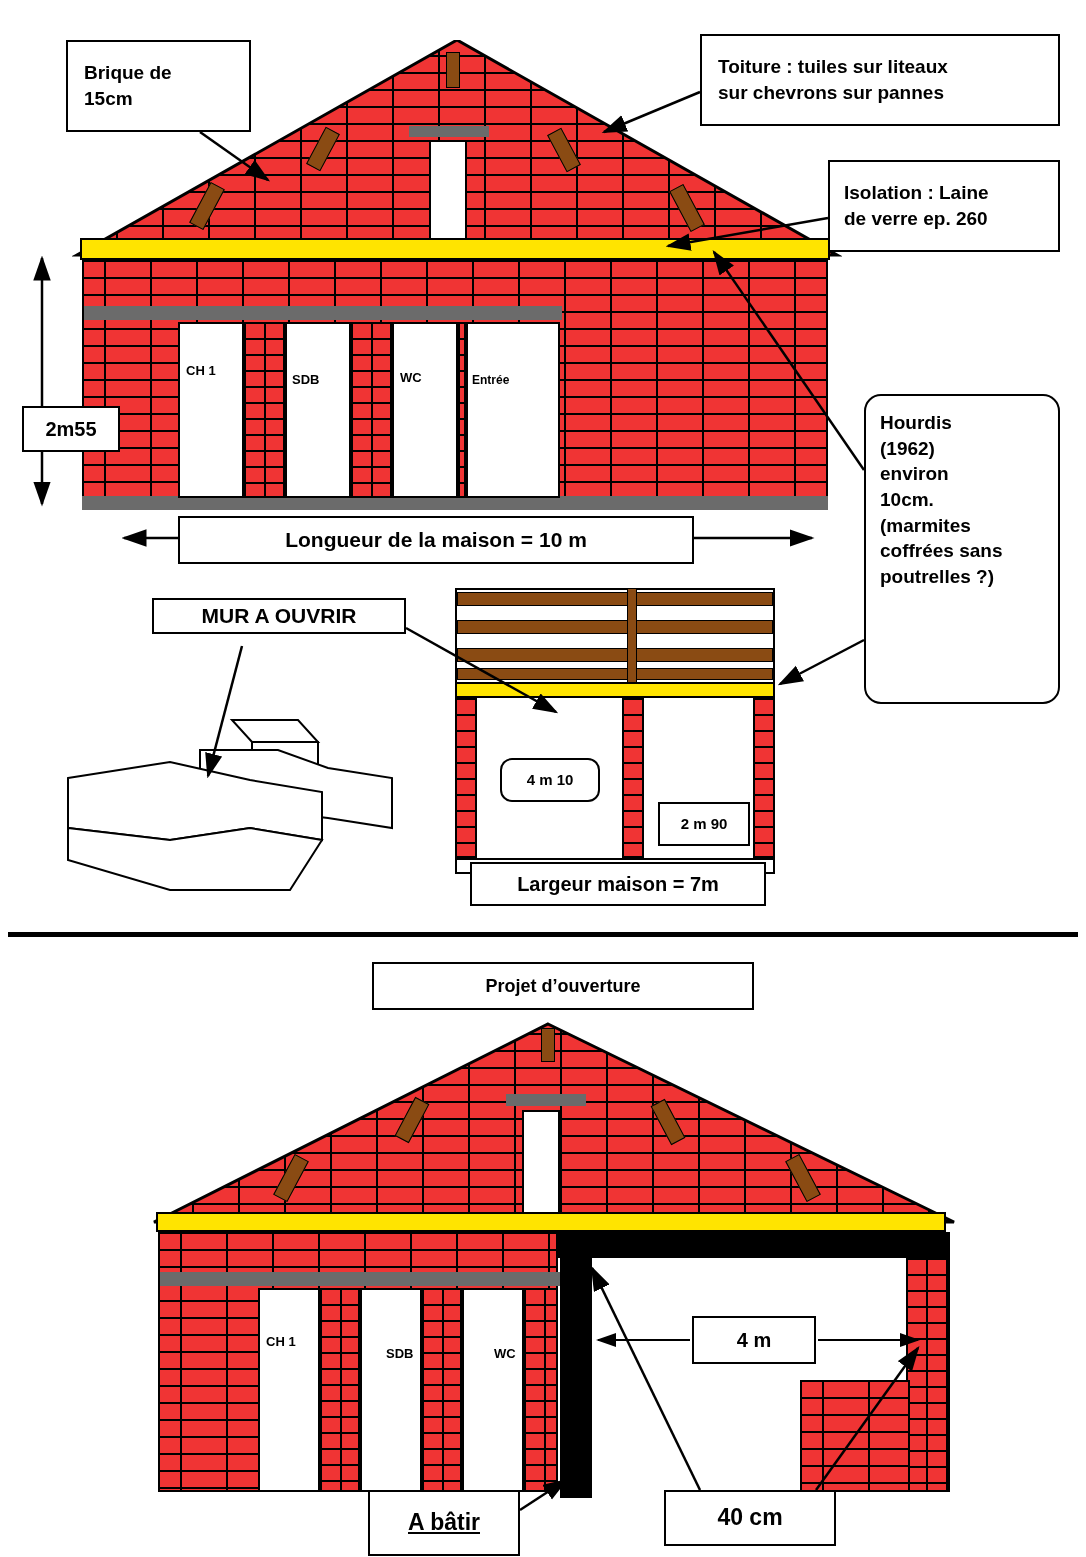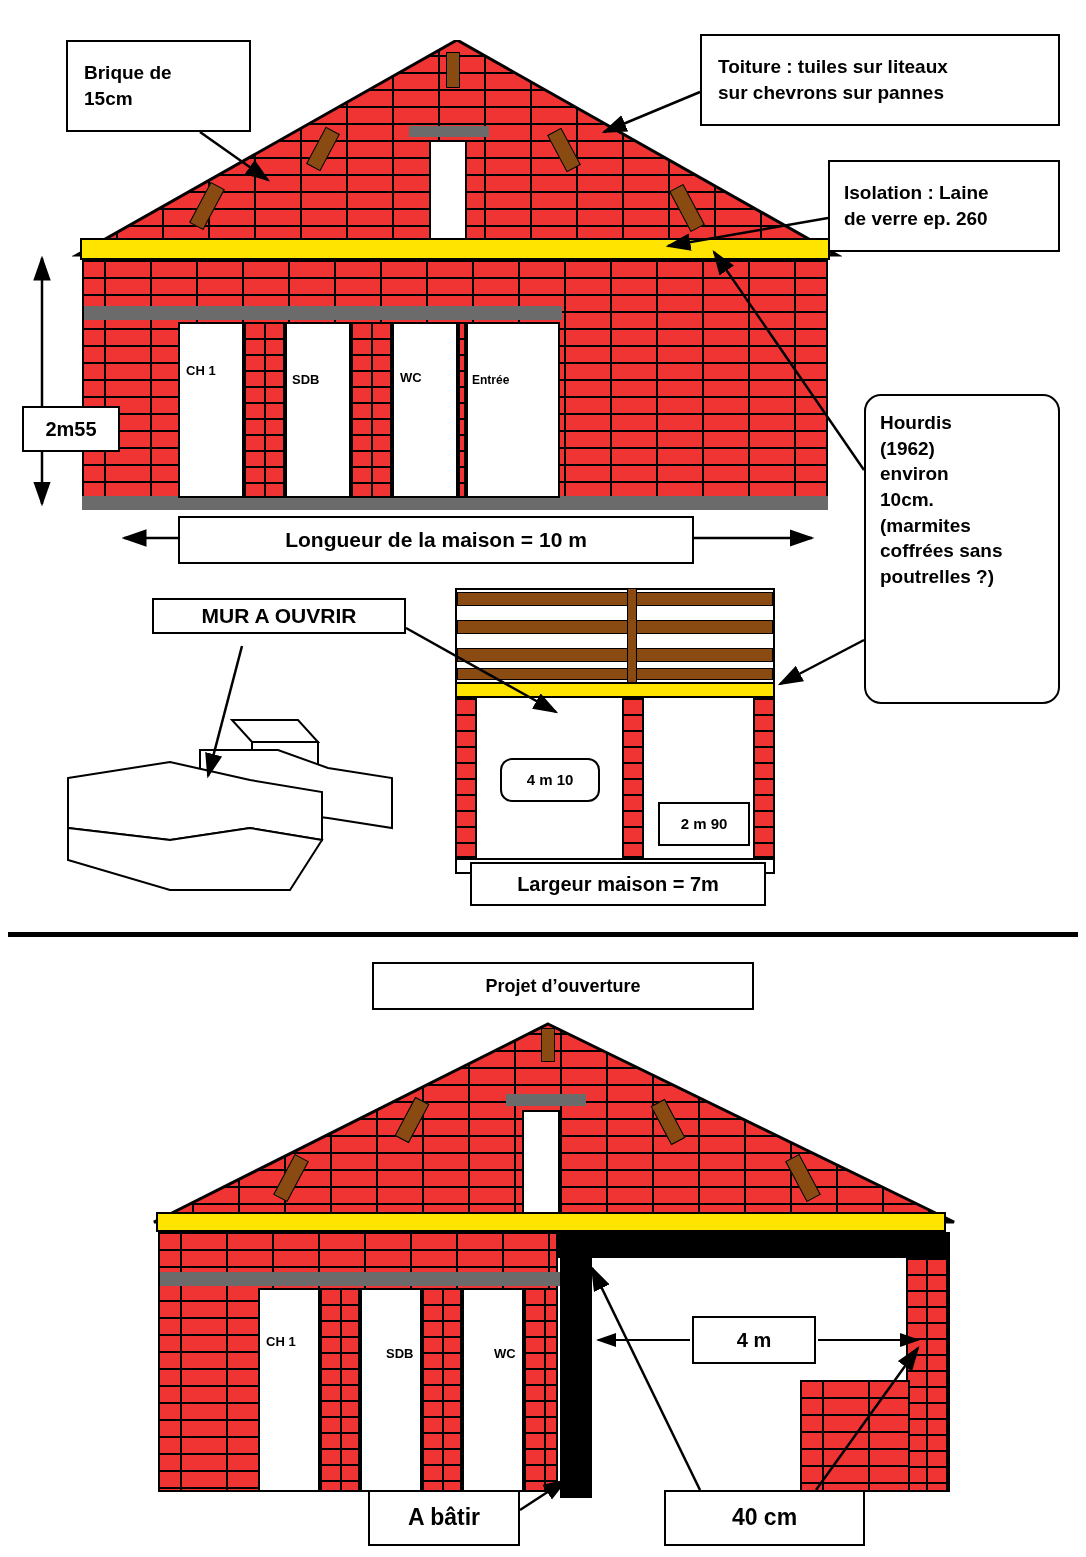--- a/index.html
+++ b/index.html
@@ -240,22 +240,22 @@
   <div style="position:absolute;left:462px;top:1288px;width:62px;height:204px;z-index:14;" class="white outline"></div>
   <div class="brickv outline" style="position:absolute;left:320px;top:1288px;width:40px;height:204px;z-index:15;"></div>
   <div class="brickv outline" style="position:absolute;left:422px;top:1288px;width:40px;height:204px;z-index:15;"></div>
   <div class="brickv outline" style="position:absolute;left:524px;top:1288px;width:34px;height:204px;z-index:15;"></div>
 
   <div class="label" style="left:266px;top:1334px;">CH 1</div>
   <div class="label" style="left:386px;top:1346px;">SDB</div>
   <div class="label" style="left:494px;top:1346px;">WC</div>
 
   <div class="box" style="left:692px;top:1316px;width:124px;height:48px;font-size:20px;">4 m</div>
-  <div class="box" style="left:368px;top:1490px;width:152px;height:56px;font-size:23px;">A bâtir</div>
-  <div class="box" style="left:664px;top:1490px;width:201px;height:56px;font-size:23px;">40  cm</div>
+  <div class="box" style="left:368px;top:1490px;width:152px;height:66px;font-size:23px;text-decoration:underline;">A bâtir</div>
+  <div class="box" style="left:664px;top:1490px;width:172px;height:56px;font-size:23px;">40  cm</div>
 
   <svg class="ov">
 
     <line x1="598" y1="1340" x2="690" y2="1340" stroke="#000" stroke-width="2" marker-start="url(#ah2)"></line>
     <line x1="818" y1="1340" x2="918" y2="1340" stroke="#000" stroke-width="2" marker-end="url(#ah)"></line>
 
     <line x1="520" y1="1510" x2="566" y2="1480" stroke="#000" stroke-width="2.5" marker-end="url(#ah)"></line>
 
     <line x1="700" y1="1490" x2="592" y2="1268" stroke="#000" stroke-width="2.5" marker-end="url(#ah)"></line>
 

